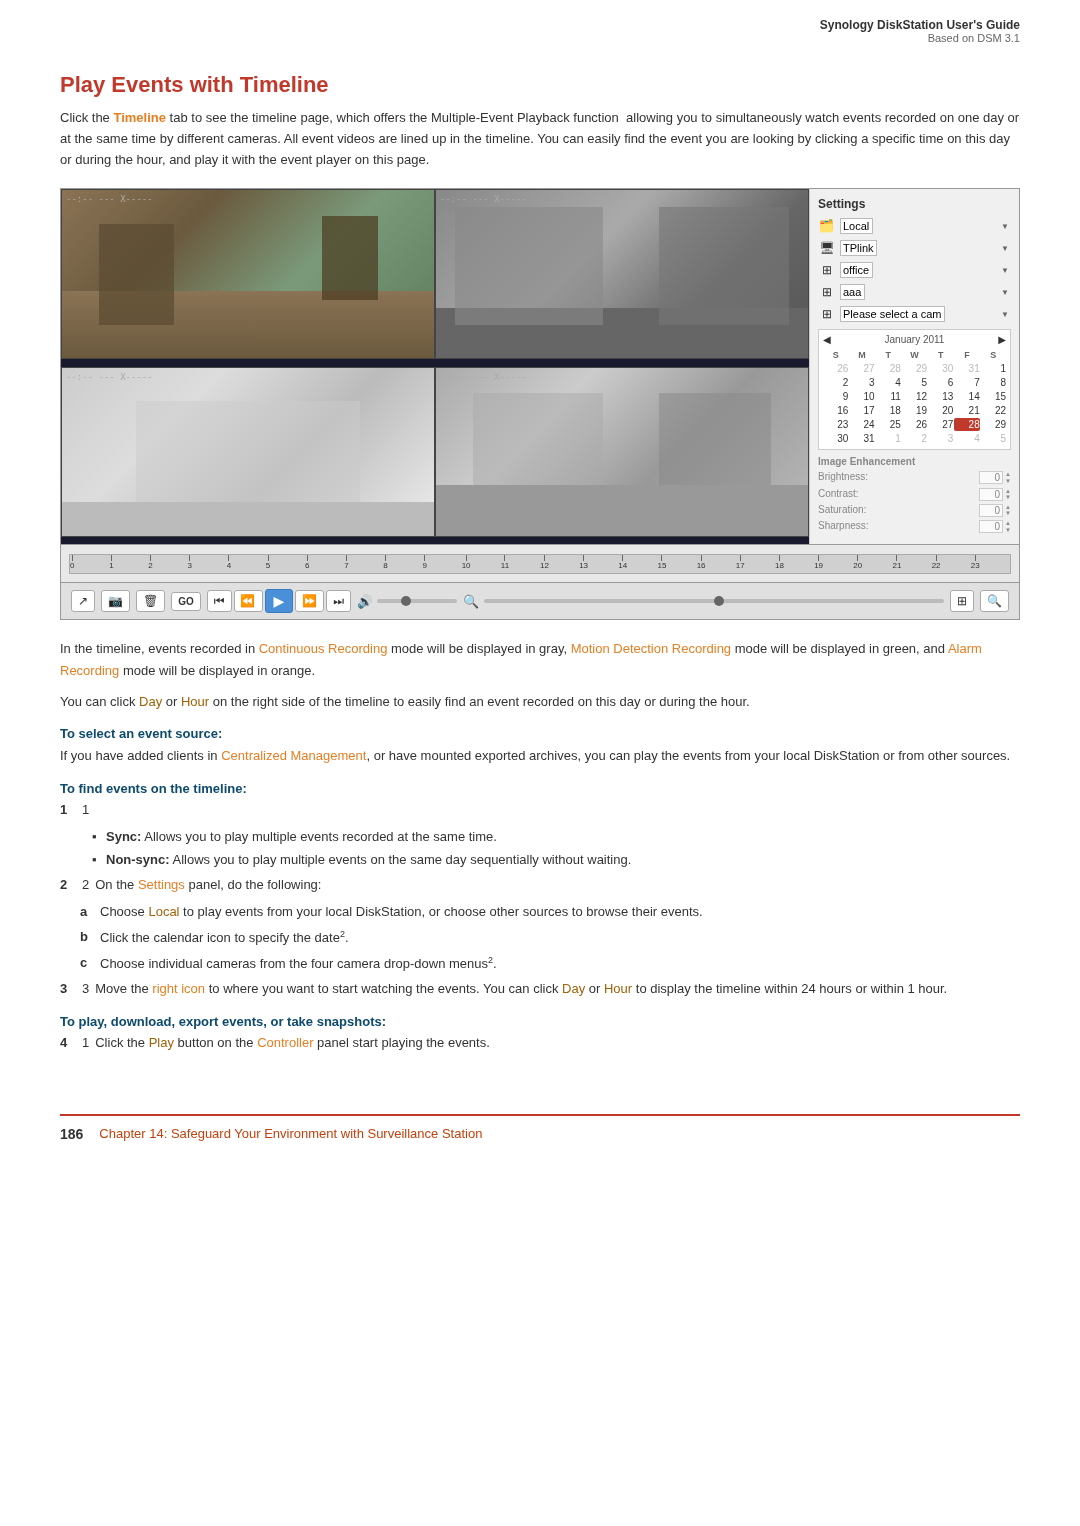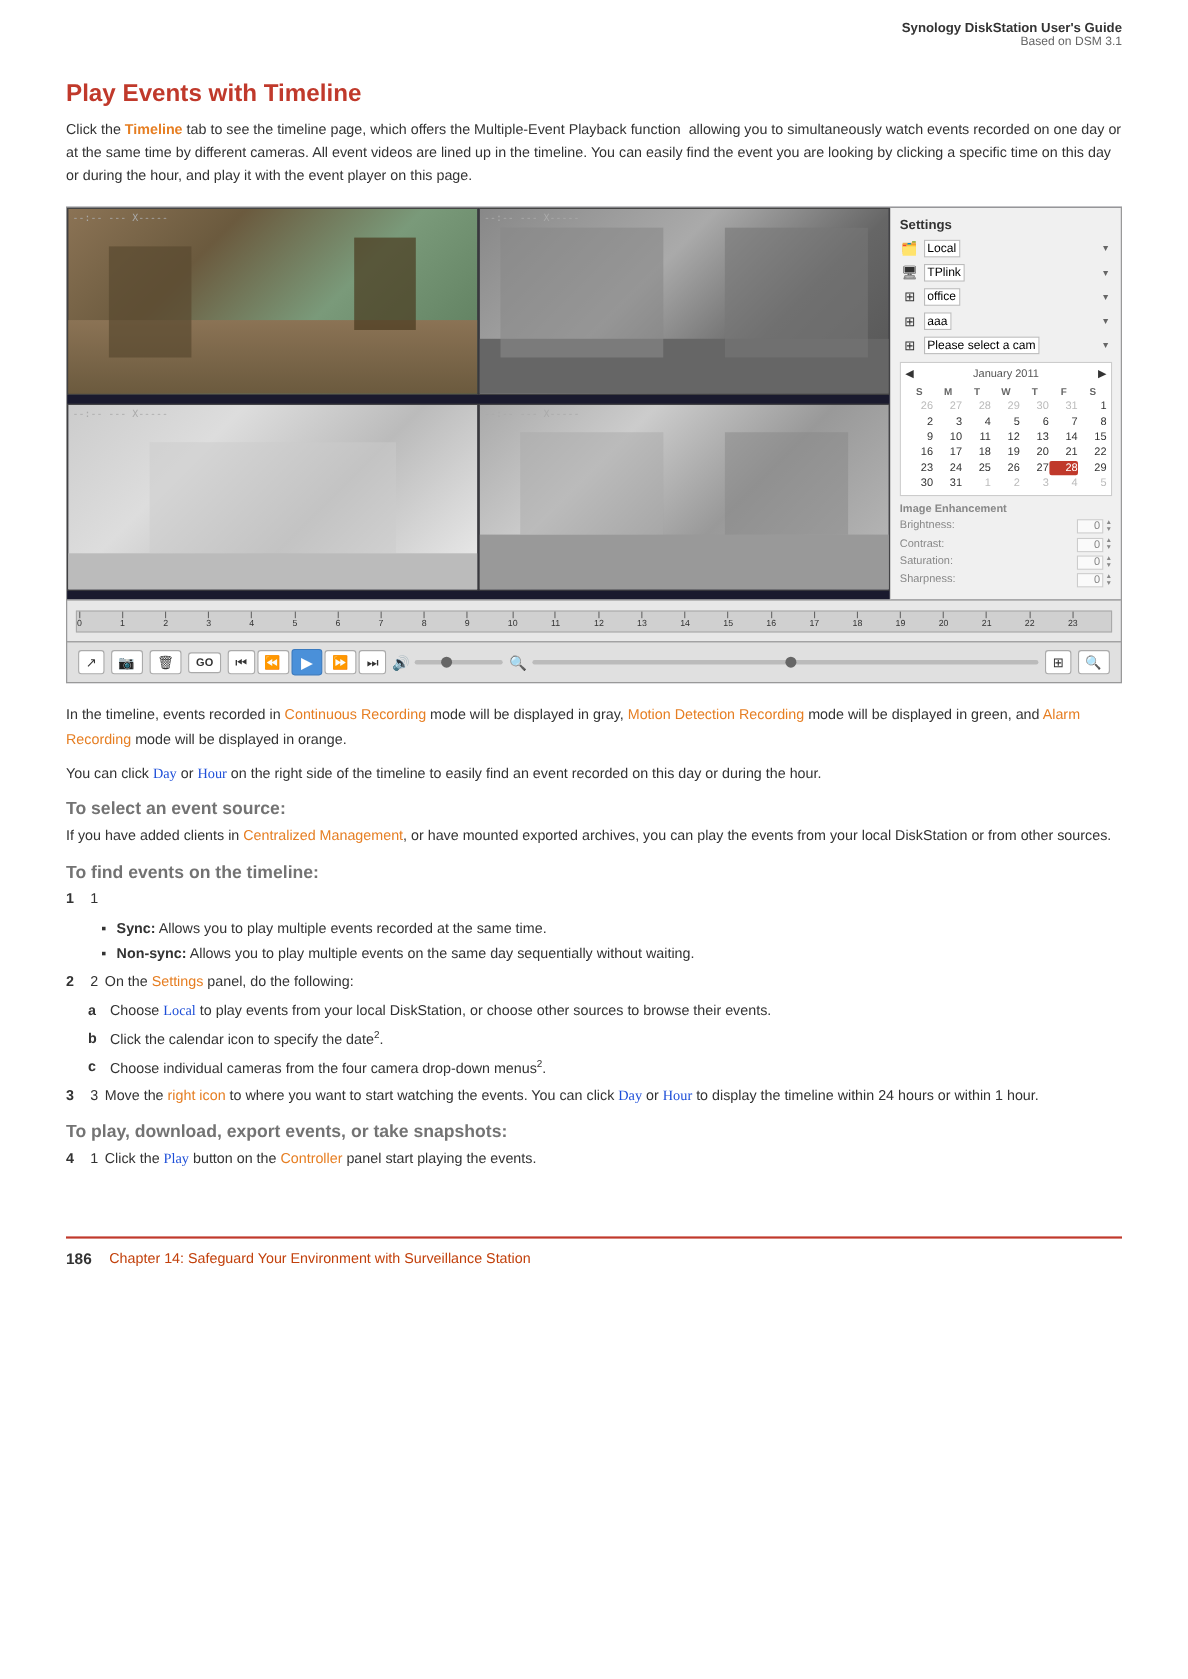--- a/index.html
+++ b/index.html
@@ -278,26 +278,26 @@
       display: flex;
       gap: 2px;
       align-items: center;
     }
     .body-text {
       line-height: 1.65;
       margin-bottom: 10px;
       font-size: 13px;
     }
     .highlight-orange { color: #e67e22; font-weight: normal; }
-    .highlight-blue { color: #1d4ed8; font-weight: normal; font-family: Liberation Serif, serif; }
+    .highlight-blue { color: #a16207; font-weight: normal; }
     .subheading {
-      color: #737373;
+      color: #0c4a6e;
       font-weight: bold;
       margin: 14px 0 4px 0;
-      font-size: 16px;
+      font-size: 13px;
     }
     .list-item-bullet {
       margin-left: 30px;
       margin-bottom: 3px;
       line-height: 1.6;
       font-size: 13px;
       position: relative;
     }
     .list-item-bullet::before {
       content: '▪';

